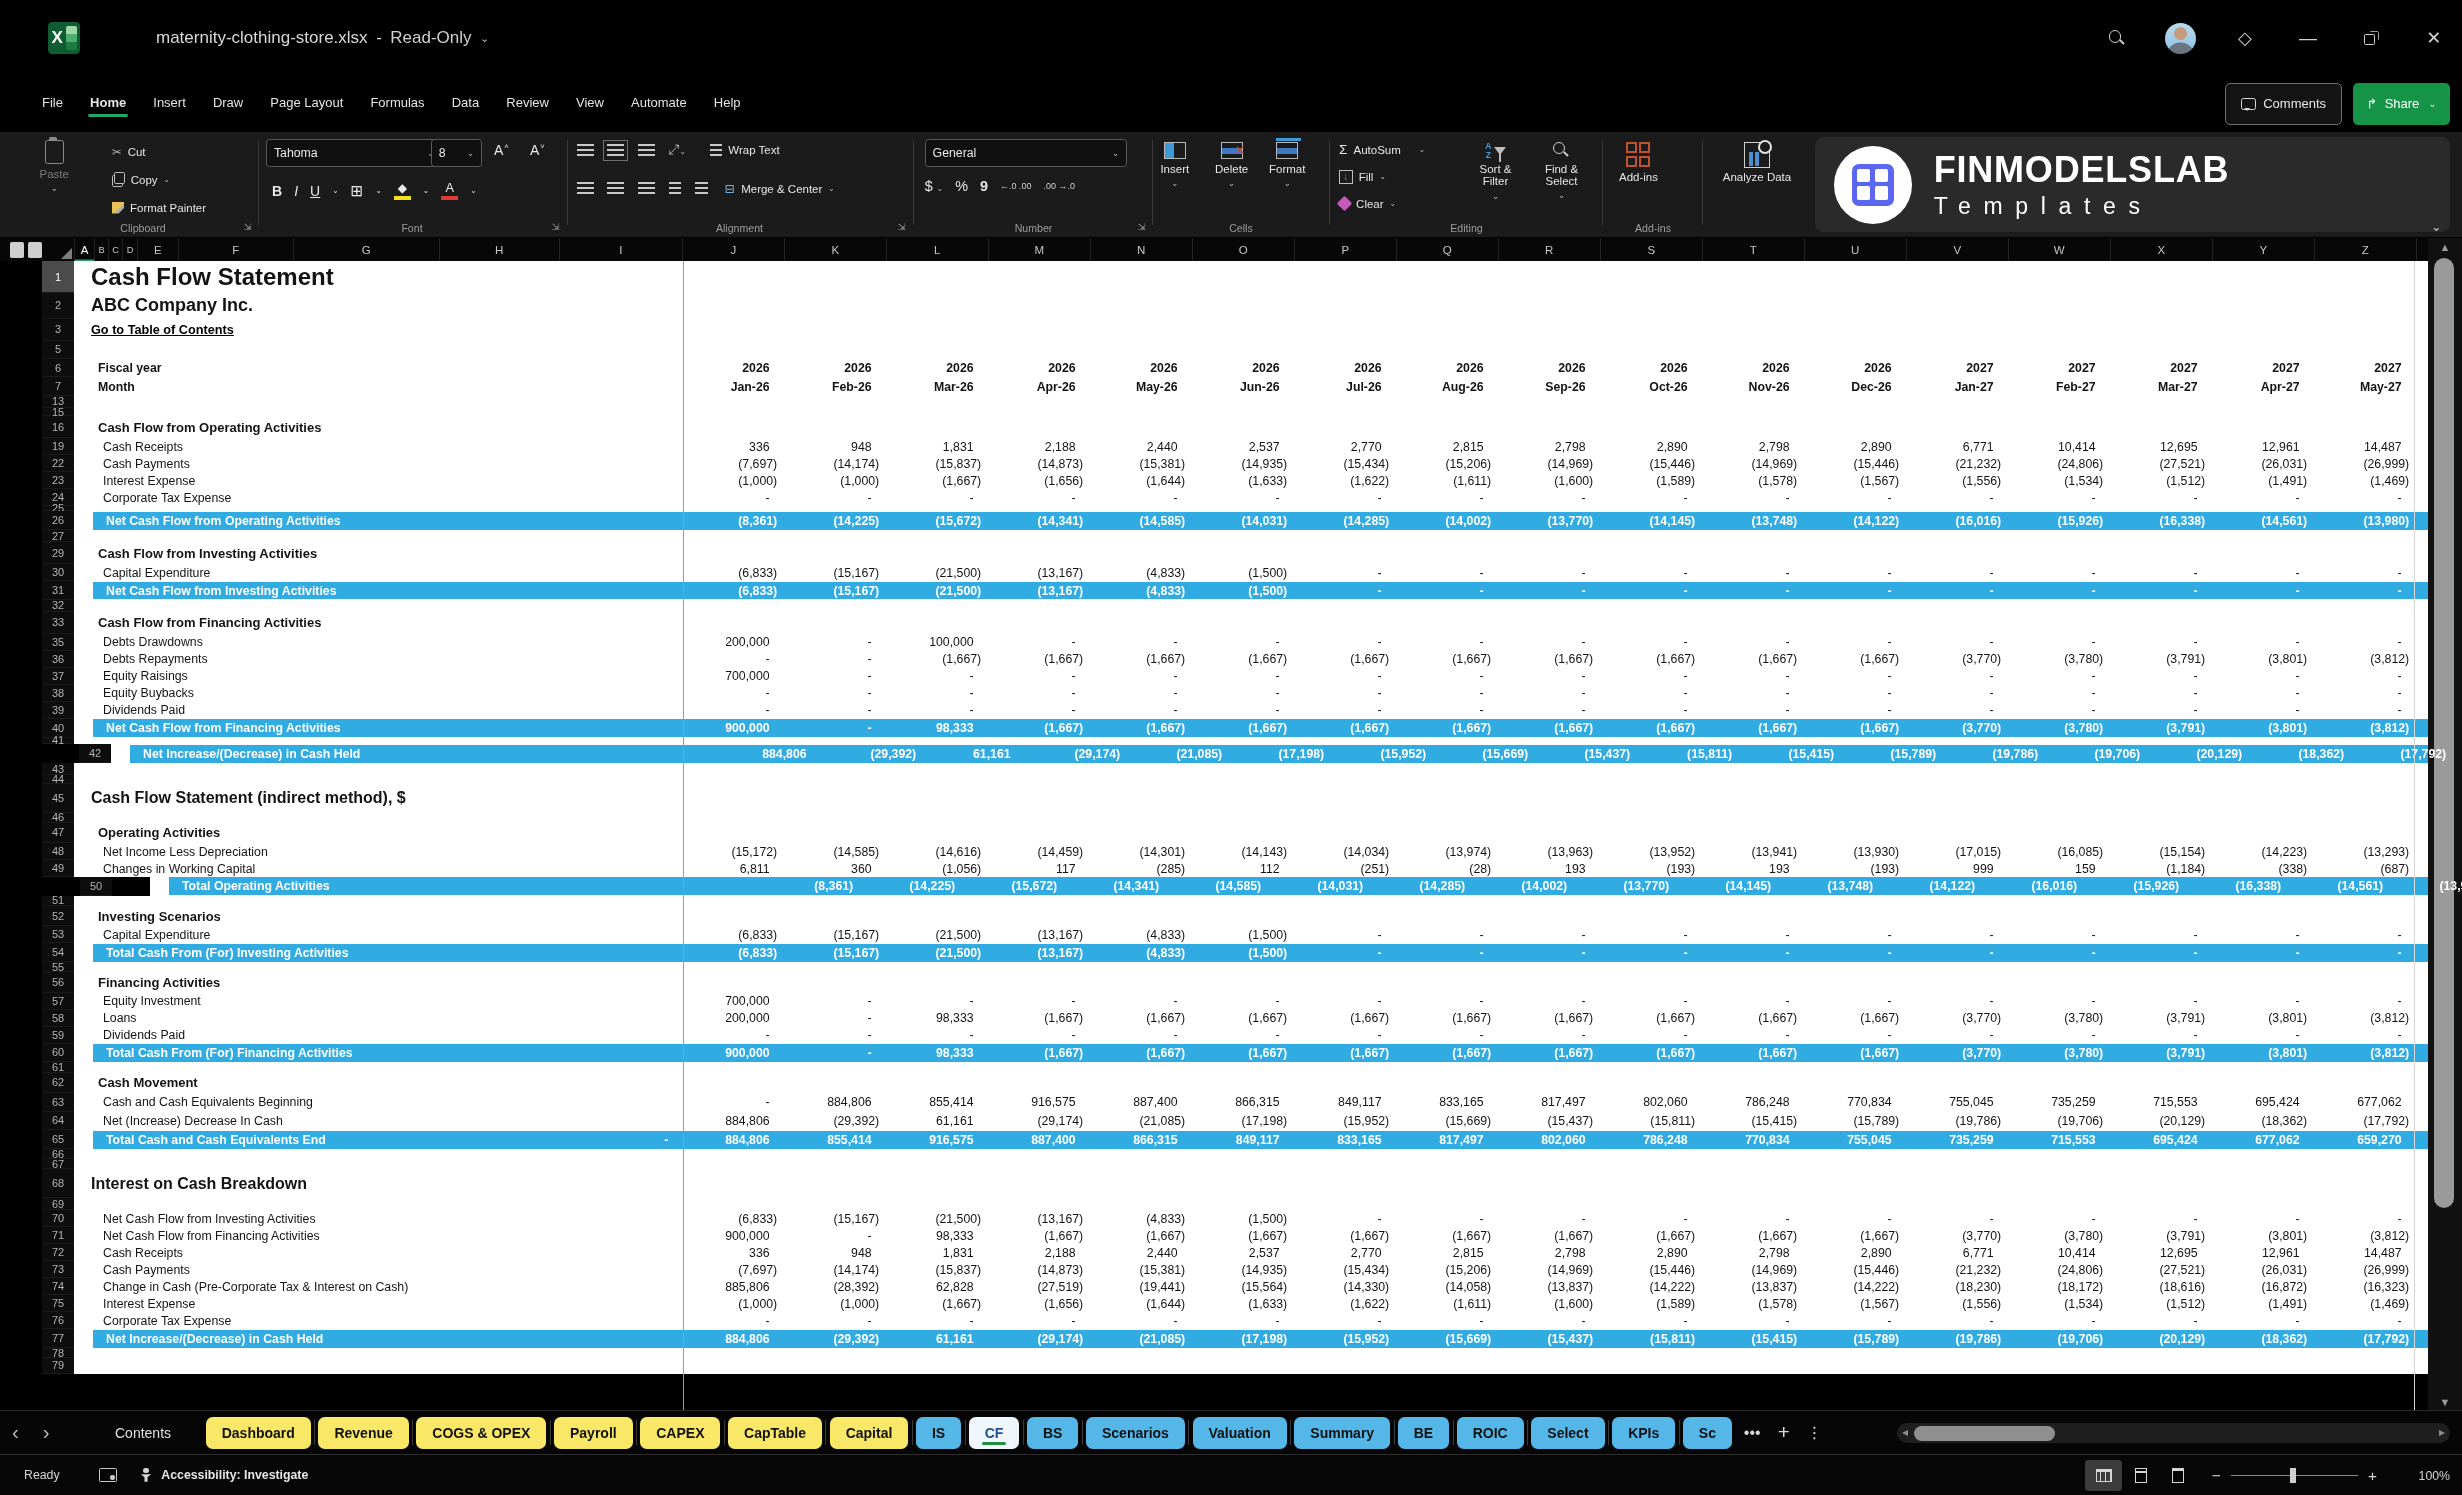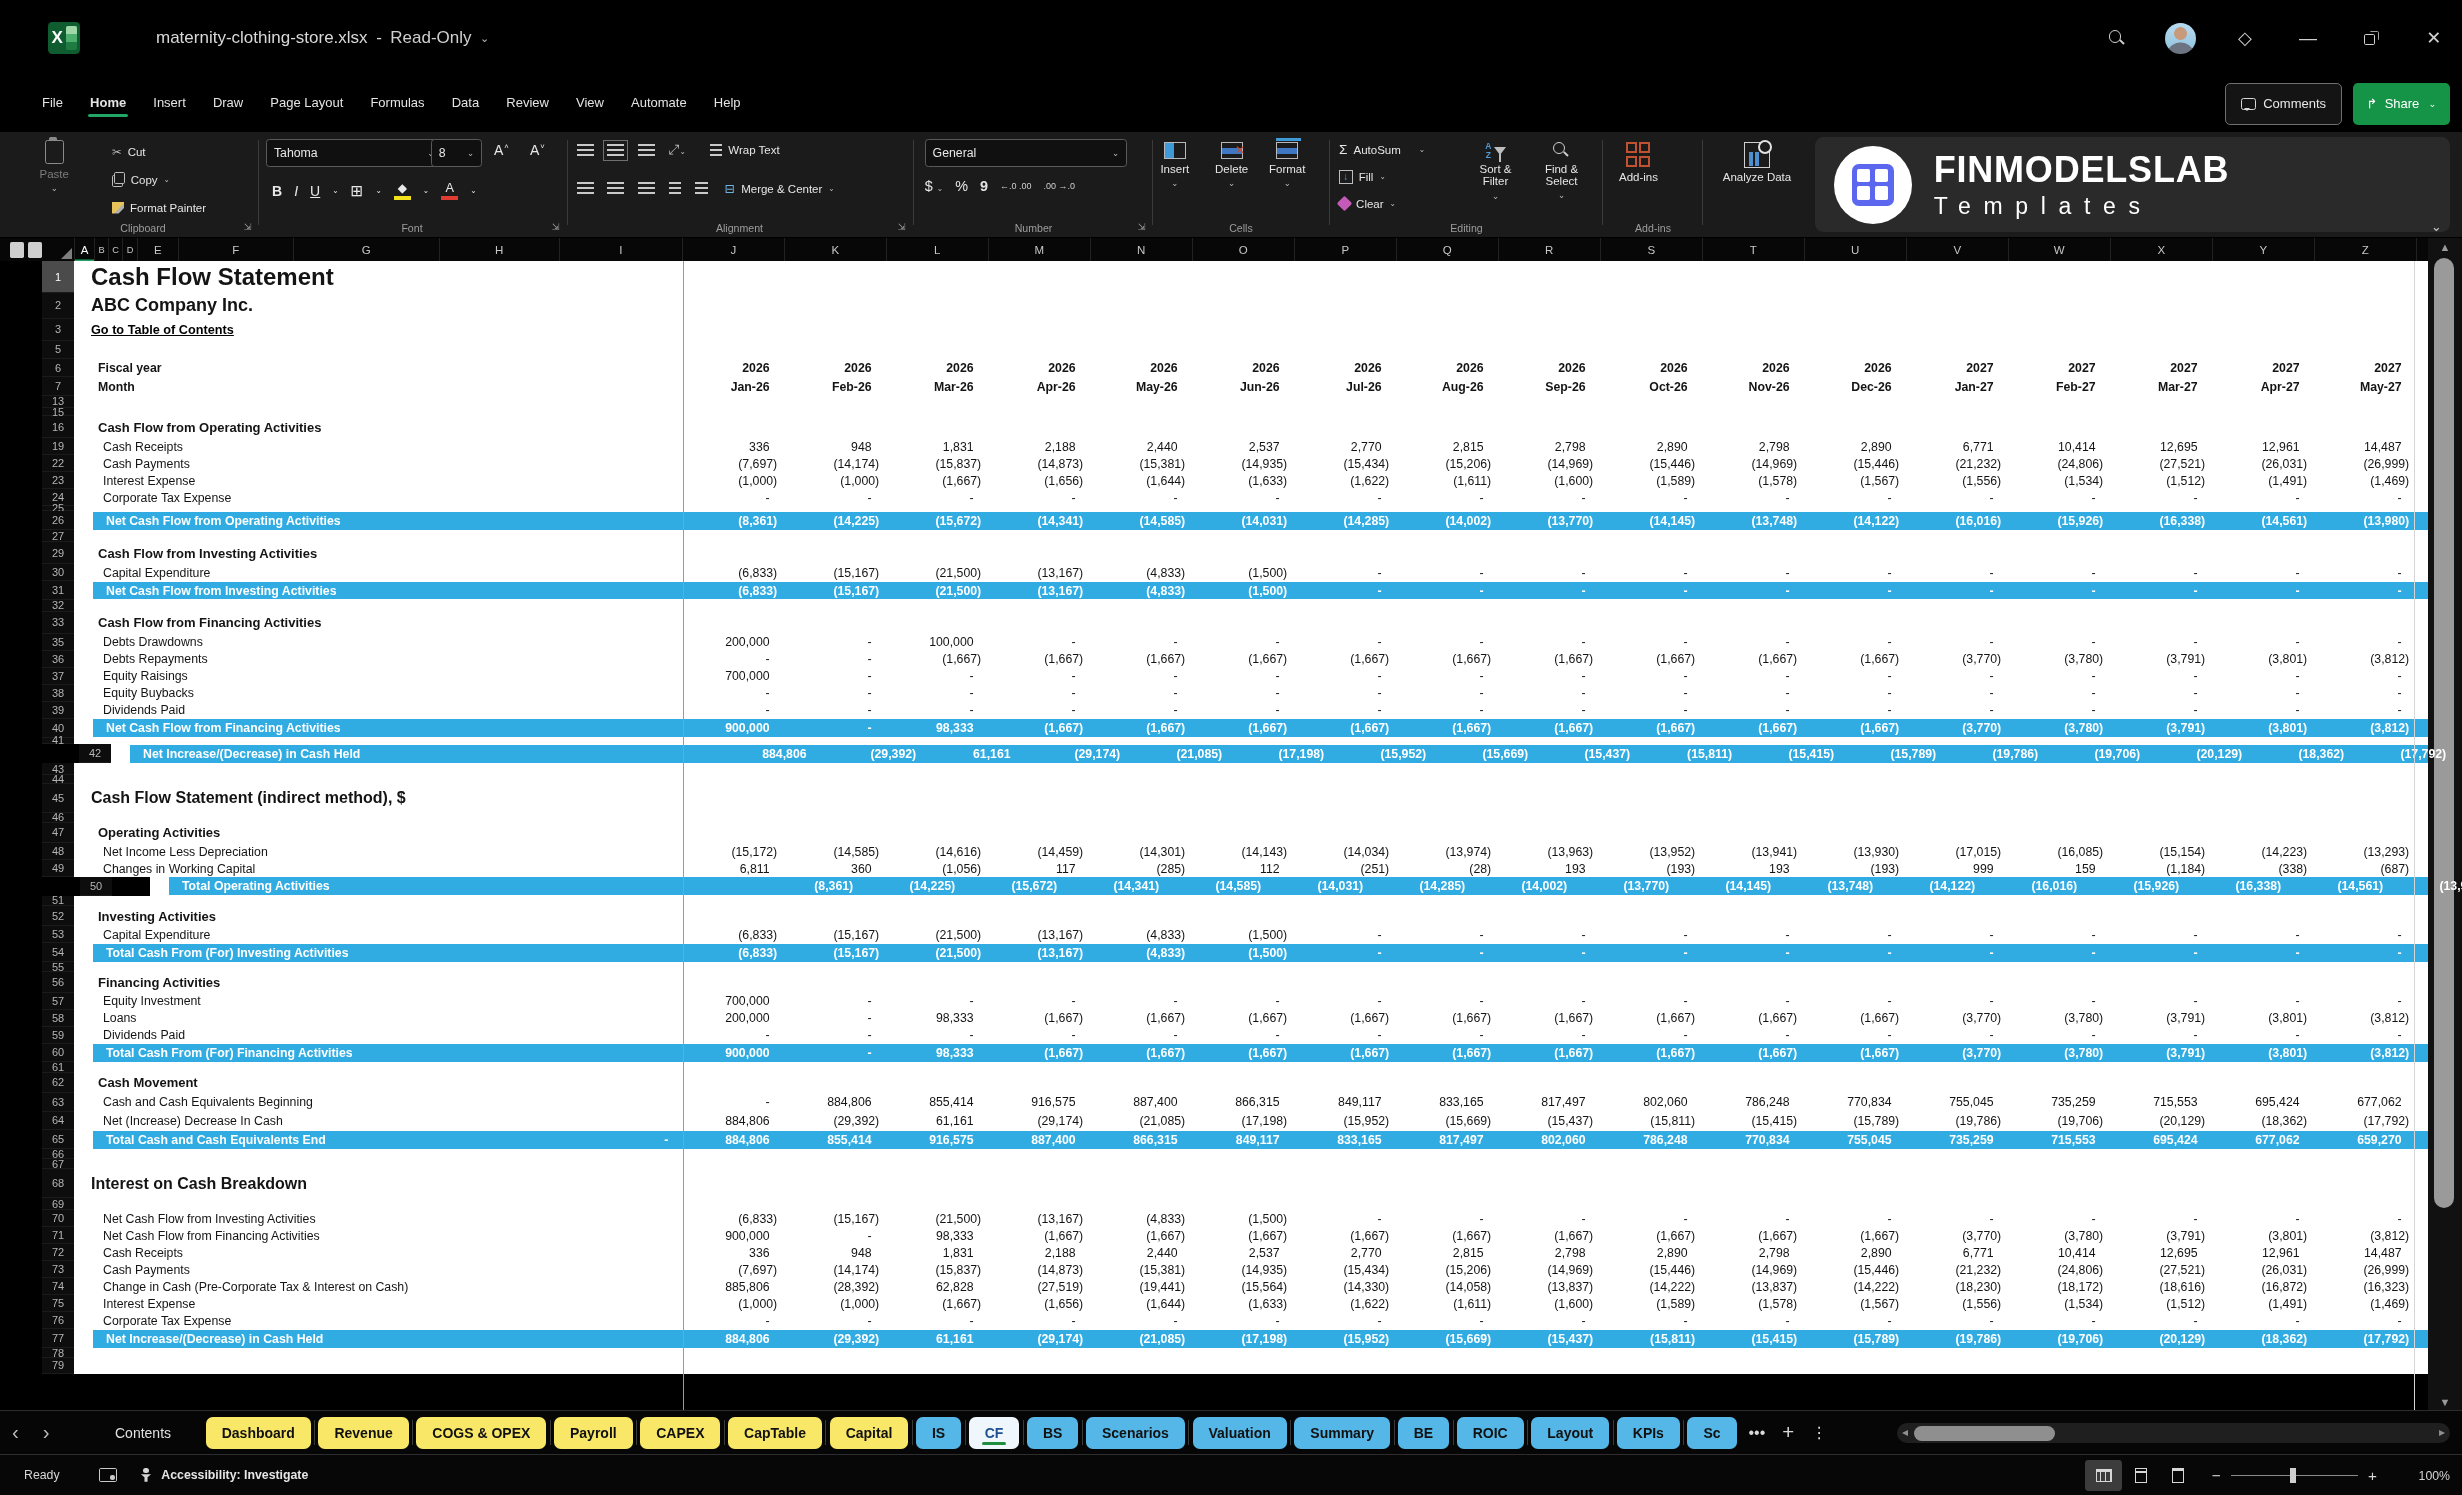--- a/index.html
+++ b/index.html
@@ -1184,21 +1184,21 @@
           <div class="lab"></div>
           <div class="fill17"></div>
         </div>
         <div class="dark-after"></div>
       </div>
       <div class="grow" style="height: 20.4px;">
         <div class="osp"></div>
         <div class="gut">52</div>
         <div class="sheet t-header">
           <div class="lab">
-            <span>Investing Activities</span>
+            <span>Investing Scenarios</span>
           </div>
           <div class="fill17"></div>
         </div>
         <div class="dark-after"></div>
       </div>
       <div class="grow" style="height: 17px;">
         <div class="osp"></div>
         <div class="gut">53</div>
         <div class="sheet t-item">
           <div class="lab">
@@ -1812,21 +1812,21 @@
         <div class="stab blue">Scenarios</div>
         <div class="tsep"></div>
         <div class="stab blue">Valuation</div>
         <div class="tsep"></div>
         <div class="stab blue">Summary</div>
         <div class="tsep"></div>
         <div class="stab blue">BE</div>
         <div class="tsep"></div>
         <div class="stab blue">ROIC</div>
         <div class="tsep"></div>
-        <div class="stab blue">Layout</div>
+        <div class="stab blue">Select</div>
         <div class="tsep"></div>
         <div class="stab blue">KPIs</div>
         <div class="tsep"></div>
         <div class="stab blue">Sc</div>
       </div>
     <span class="tmisc">•••</span>
     <span class="tmisc" style="font-size:20.4px;">+</span>
     <span class="tmisc">⋮</span>
     <div class="hscroll">
       <span class="harr" style="left:5.1px;">◂</span>

